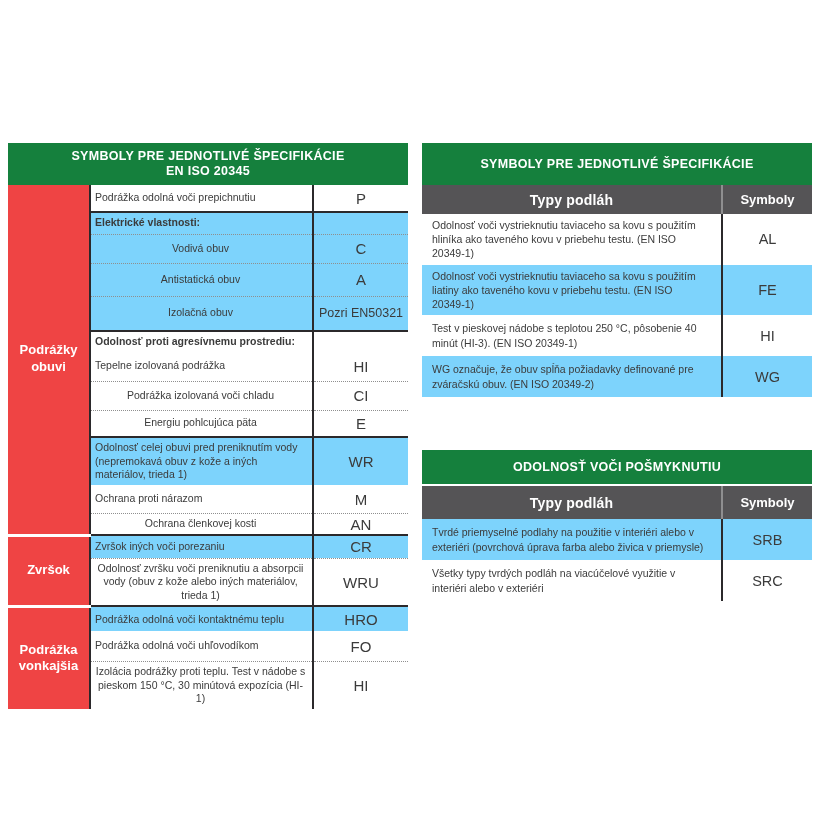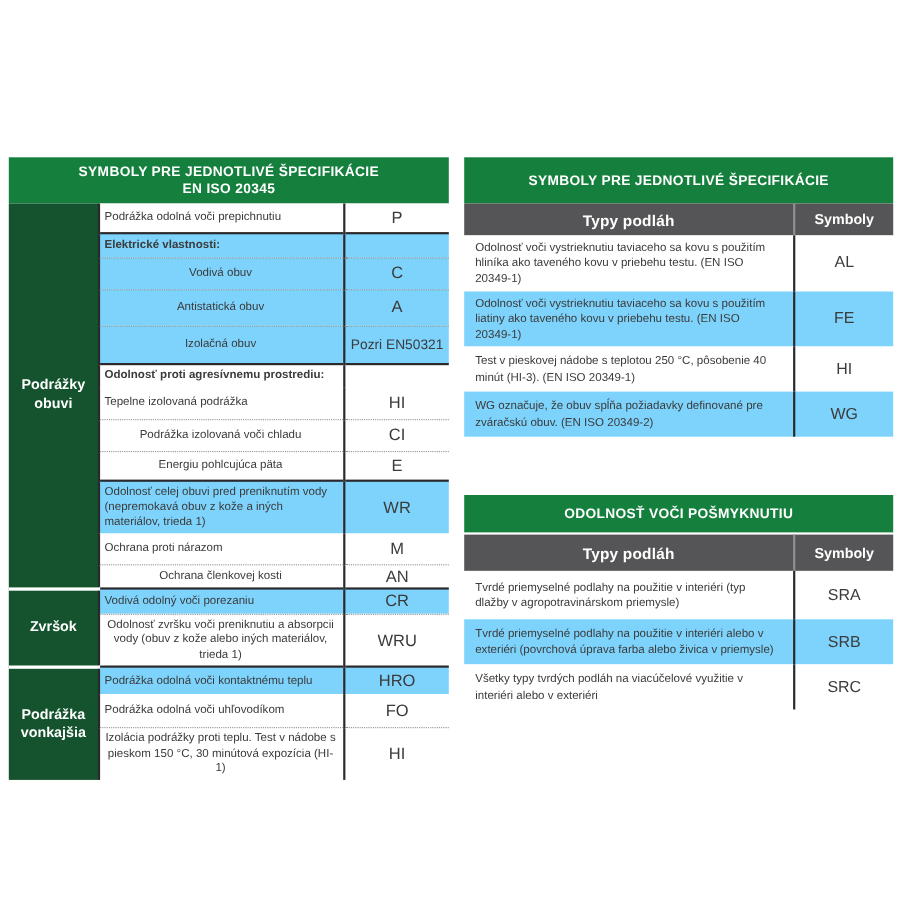--- a/index.html
+++ b/index.html
@@ -18,21 +18,21 @@
   .bt-dot{border-top:1px dotted #8f8f8f;text-align:center;}
 
   
   .ltable-wrap{position:absolute;left:8px;top:143px;width:400px;}
   .ltable-wrap .tblhead{height:42px;}
   .ltable{width:400px;}
   .ltable col.c-side{width:82px;}
   .ltable col.c-lbl{width:223px;}
   .ltable col.c-sym{width:95px;}
   .ltable td{vertical-align:middle;}
-  .side{background:#14532d;color:#ffffff;font-weight:bold;font-size:13px;
+  .side{background:#ef4444;color:#ffffff;font-weight:bold;font-size:13px;
         text-align:center;line-height:1.3;padding:2px;}
   .sec-sep{border-top:3px solid #ffffff;}
   .lbl{border-left:2px solid #2b292b;padding:3px 6px 3px 4px;font-size:10.5px;
        color:#3b3b3b;line-height:1.3;}
   .sym{border-left:2px solid #2b292b;text-align:center;font-size:15px;
        color:#3b3b3b;padding:0 2px;}
   .sym.small{font-size:12.5px;margin-left:45px;}
 
   
   .rtop-wrap{position:absolute;left:422px;top:143px;width:390px;}
@@ -114,21 +114,21 @@
       <tr style="height:29px">
         <td class="lbl w">Ochrana proti nárazom</td>
         <td class="sym w">M</td>
       </tr>
       <tr style="height:21px">
         <td class="lbl w bt-dot">Ochrana členkovej kosti</td>
         <td class="sym w bt-dot">AN</td>
       </tr>
       <tr style="height:23px">
         <td class="side sec-sep" rowspan="2">Zvršok</td>
-        <td class="lbl g bt-solid">Vodivá odolný voči porezaniu</td>
+        <td class="lbl g bt-solid">Zvršok iných voči porezaniu</td>
         <td class="sym g bt-solid">CR</td>
       </tr>
       <tr style="height:37px">
         <td class="lbl w bt-dot">Odolnosť zvršku voči preniknutiu a absorpcii vody (obuv z kože alebo iných materiálov, trieda 1)</td>
         <td class="sym w bt-dot">WRU</td>
       </tr>
       <tr style="height:25px">
         <td class="side sec-sep" rowspan="3">Podrážka vonkajšia</td>
         <td class="lbl g bt-solid">Podrážka odolná voči kontaktnému teplu</td>
         <td class="sym g bt-solid">HRO</td>
@@ -186,24 +186,20 @@
     <table class="rtbl rbot">
       <colgroup>
           <col class="c-desc">
           <col class="c-rsym">
         </colgroup>
       <tbody>
           <tr class="rsub">
         <th class="c1">Typy podláh</th>
         <th class="c2">Symboly</th>
       </tr>
-      <tr style="height:44px">
-        <td class="desc w">Tvrdé priemyselné podlahy na použitie v interiéri (typ dlažby v agropotravinárskom priemysle)</td>
-        <td class="rsym w">SRA</td>
-      </tr>
       <tr style="height:41px">
         <td class="desc g">Tvrdé priemyselné podlahy na použitie v interiéri alebo v exteriéri (povrchová úprava farba alebo živica v priemysle)</td>
         <td class="rsym g">SRB</td>
       </tr>
       <tr style="height:41px">
         <td class="desc w">Všetky typy tvrdých podláh na viacúčelové využitie v interiéri alebo v exteriéri</td>
         <td class="rsym w">SRC</td>
       </tr>
     </tbody>
       </table>

